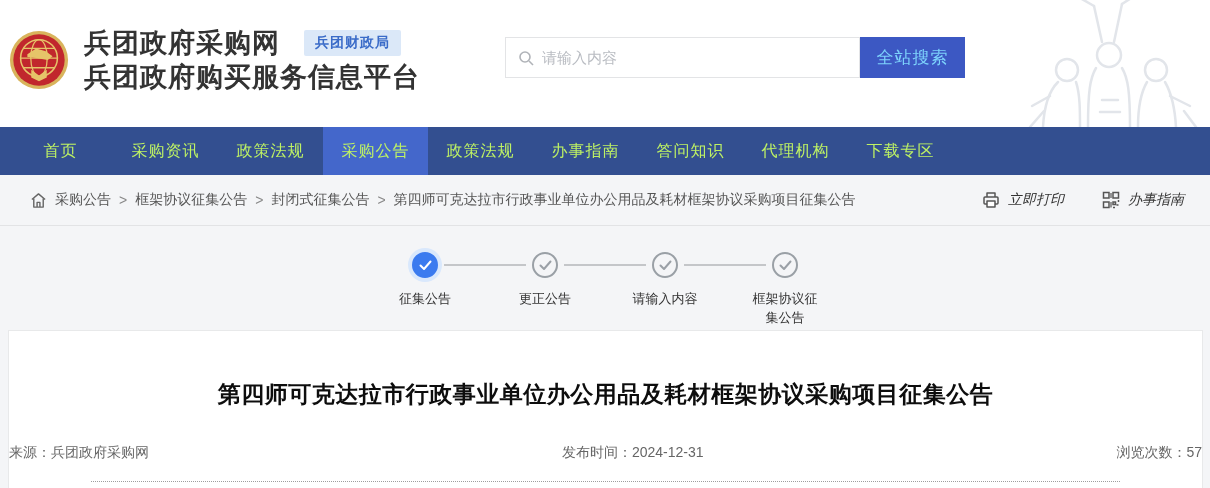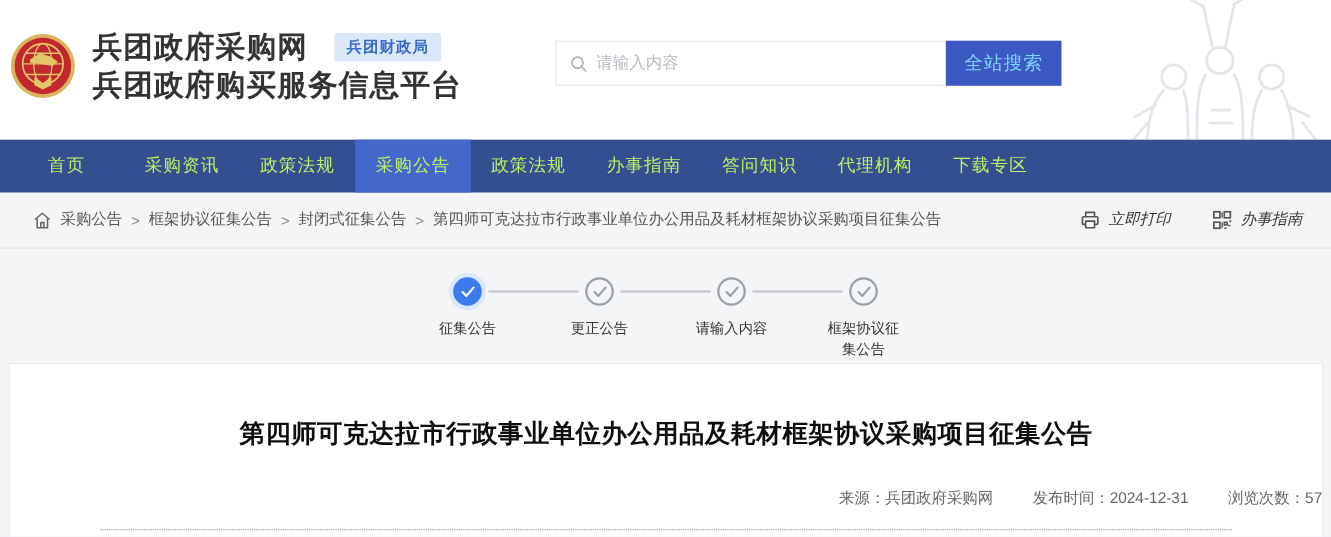--- a/index.html
+++ b/index.html
@@ -75,21 +75,21 @@
     background:var(--step_active,#3b7bef); border-color:var(--step_active,#3b7bef);
     box-shadow:0 0 0 4px var(--step_halo,#d9e8fc);
   }
   .step-label { margin-top:11px; font-size:13px; line-height:19px; color:#333; text-align:center; width:74px; }
   
   .card {
     position:absolute; top:330px; left:8px; right:7px; height:200px;
     background:#fff; border:1px solid #e8e9ea; padding-top:48px;
   }
   .article-title { text-align:center; font-size:23px; font-weight:bold; color:#0d0d0d; letter-spacing:0.5px; }
-  .meta { margin-top:34px; display:flex; justify-content:flex-end; gap:36px; font-size:14px; color:#666; }
+  .meta { margin-top:34px; display:flex; justify-content:space-between; gap:56px; font-size:14px; color:#666; }
   .dotted { margin:19px 82px 0 82px; border-top:1px dotted #9e9e9e; height:0; }
 </style>
 </head>
 <body>
 
 <div class="page">
 
   <header class="header">
     <svg class="illustration" viewBox="0 0 200 127" fill="none" stroke="#e2e5ea" stroke-width="2.5" stroke-linecap="round">
       <path d="M92 42 L84 6 M104 42 L112 4"></path>

